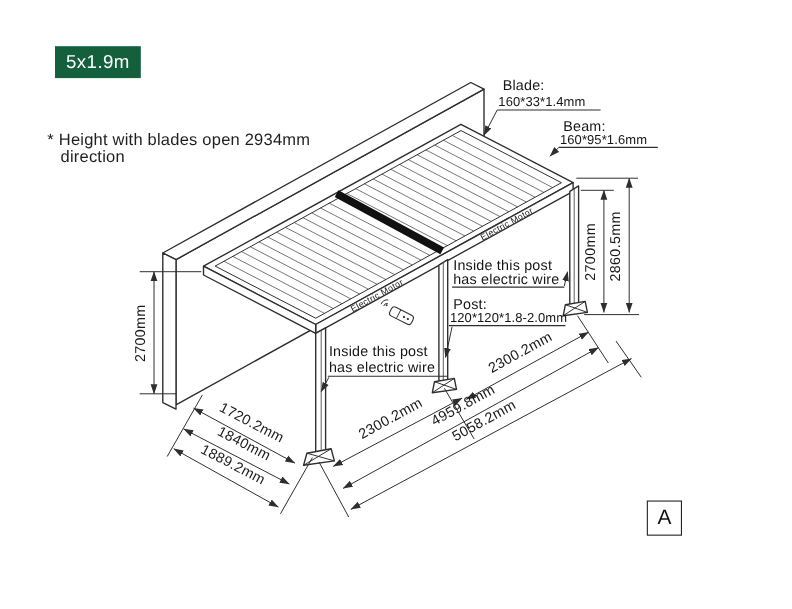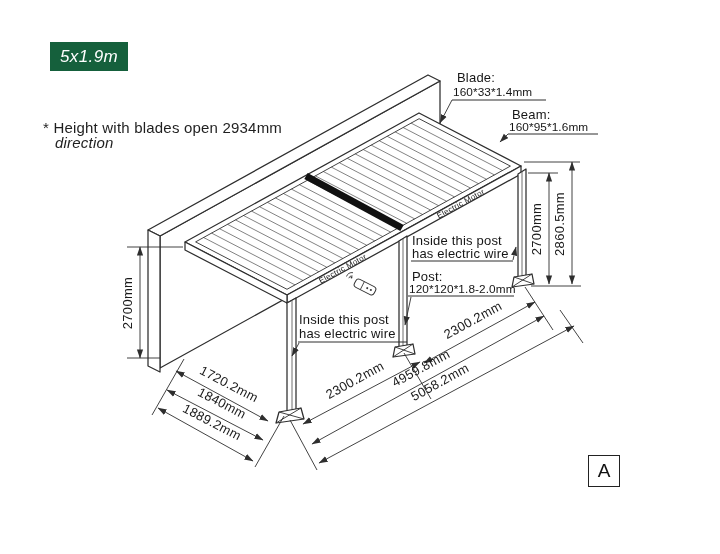--- a/index.html
+++ b/index.html
@@ -3,21 +3,21 @@
 <meta charset="utf-8">
 <style>
   html,body{margin:0;padding:0;background:#fff;}
   #stage{position:relative;width:720px;height:554px;background:#fff;overflow:hidden;
          font-family:"Liberation Sans",sans-serif;}
   #badge{position:absolute;left:50px;top:42px;width:78px;height:29px;
          display:flex;align-items:center;justify-content:center;
          color:#fff;font-size:17px;letter-spacing:.4px;}
   #notes{position:absolute;left:43px;top:83px;font-size:15px;line-height:14.5px;
          color:#1f1f1f;letter-spacing:.2px;margin-top:38px;}
-  #notes .indent{padding-left:12px;font-style:italic;}
+  #notes .indent{padding-left:12px;}
   svg{position:absolute;left:0;top:0;}
   .st{stroke:#2e2e2e;stroke-width:1.25;fill:#fff;stroke-linejoin:round;}
   .thin{stroke:#4a4a4a;stroke-width:.8;fill:none;}
   .dim{stroke:#2e2e2e;stroke-width:.9;fill:none;}
   .dimtxt{font-size:13px;fill:#1a1a1a;letter-spacing:.3px;text-anchor:middle;}
   .lbl{font-size:13px;fill:#161616;letter-spacing:.2px;}
   .spec{font-size:11.8px;fill:#161616;letter-spacing:.1px;}
   .motor{font-size:8px;fill:#1a1a1a;letter-spacing:.3px;text-anchor:middle;}
   .ul{stroke:#2e2e2e;stroke-width:1;}
   #viewbox{position:absolute;left:588px;top:455px;width:30px;height:30px;
@@ -192,21 +192,21 @@
         <circle cx="6.5" cy="0" r="1" fill="#333"></circle>
       </g>
       <g stroke="#333" stroke-width=".9" fill="none">
         <circle cx="351.5" cy="277.5" r="0.9" fill="#333" stroke="none"></circle>
         <path d="M 346.5,276.5 a 5.5,5.5 0 0 1 6.5,-3.8"></path>
         <path d="M 348.8,278.2 a 3.2,3.2 0 0 1 3.8,-2.2"></path>
       </g>
     </g>
   </svg>
 
-  <div id="badge" style="background: rgb(21, 96, 60); font-style: italic;">5x1.9m</div>
+  <div id="badge" style="background: rgb(21, 96, 60);">5x1.9m</div>
 
   <div id="notes">
     <div>* Height with blades open 2934mm</div>
     <div class="indent">direction</div>
   </div>
 
   <div id="viewbox">
     <span>A</span>
   </div>
 </div>

